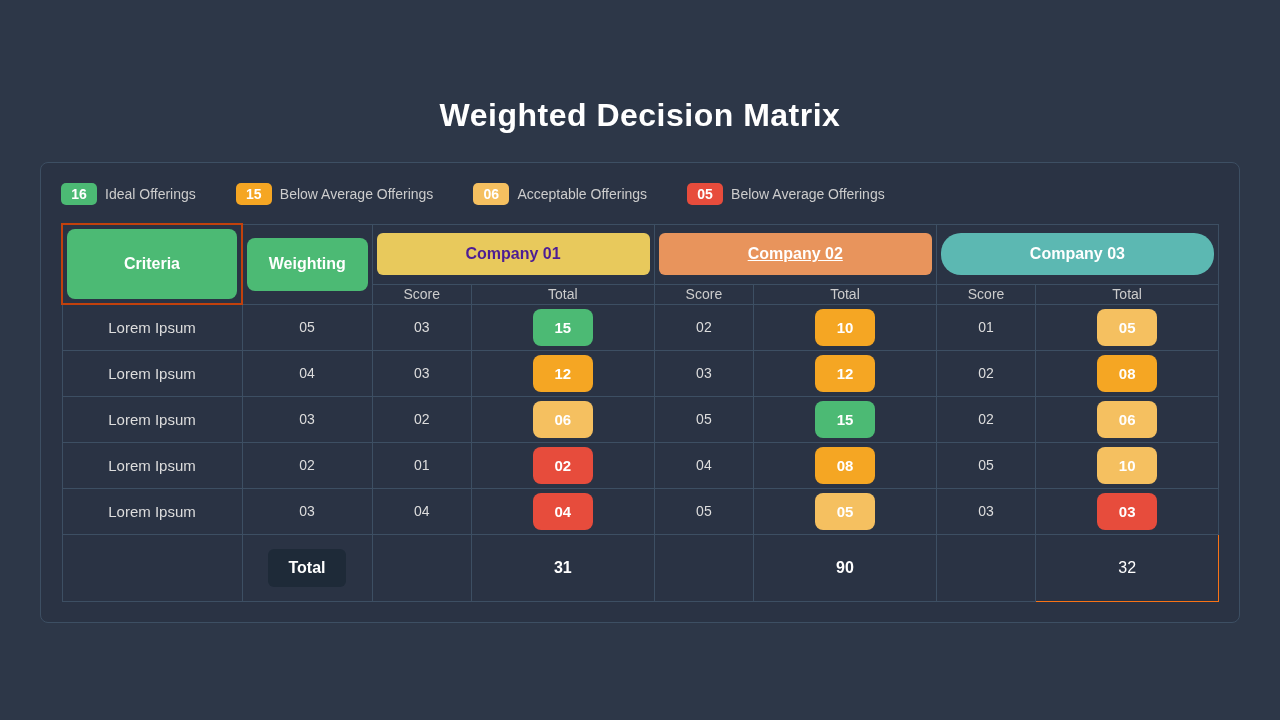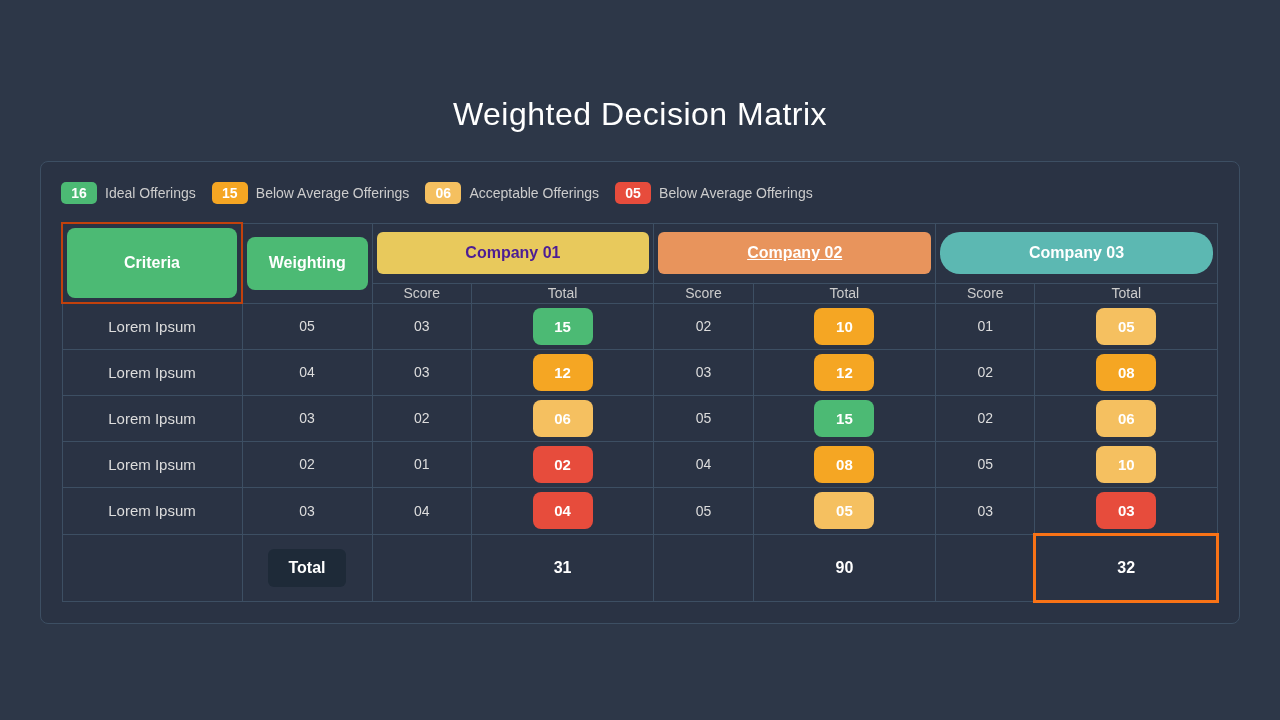--- a/index.html
+++ b/index.html
@@ -10,37 +10,37 @@
       height: 720px;
       display: flex;
       flex-direction: column;
       align-items: center;
       justify-content: center;
       color: #fff;
     }
 
     .page-title {
       font-size: 32px;
-      font-weight: 400;
+      font-weight: 700;
       color: #ffffff;
       margin-bottom: 28px;
       letter-spacing: 0.5px;
     }
 
     .container {
       background-color: #2a3344;
       border: 1px solid #3d4f63;
       border-radius: 8px;
       padding: 20px;
       width: 1200px;
     }
 
     .legend {
       display: flex;
-      gap: 16px;
+      gap: 40px;
       margin-bottom: 18px;
       align-items: center;
     }
 
     .legend-item {
       display: flex;
       align-items: center;
       gap: 8px;
     }
 
@@ -299,17 +299,17 @@
         <tr class="total-row">
   <td style="border:1px solid #3d4f63;"></td>
   <td style="border:1px solid #3d4f63;">
     <span class="total-label">Total</span>
   </td>
   <td style="border:1px solid #3d4f63;"></td>
   <td style="border:1px solid #3d4f63; font-weight:700; font-size:16px;">31</td>
   <td style="border:1px solid #3d4f63;"></td>
   <td style="border:1px solid #3d4f63; font-weight:700; font-size:16px;">90</td>
   <td style="border:1px solid #3d4f63;"></td>
-  <td style="border:3px solid #f97316; font-weight:700; font-size:16px;">32</td>
+  <td style="border:1px solid #f97316; font-weight:400; font-size:16px;">32</td>
 </tr>
       </tbody>
   </table>
 </div>
 
 </body></html>

